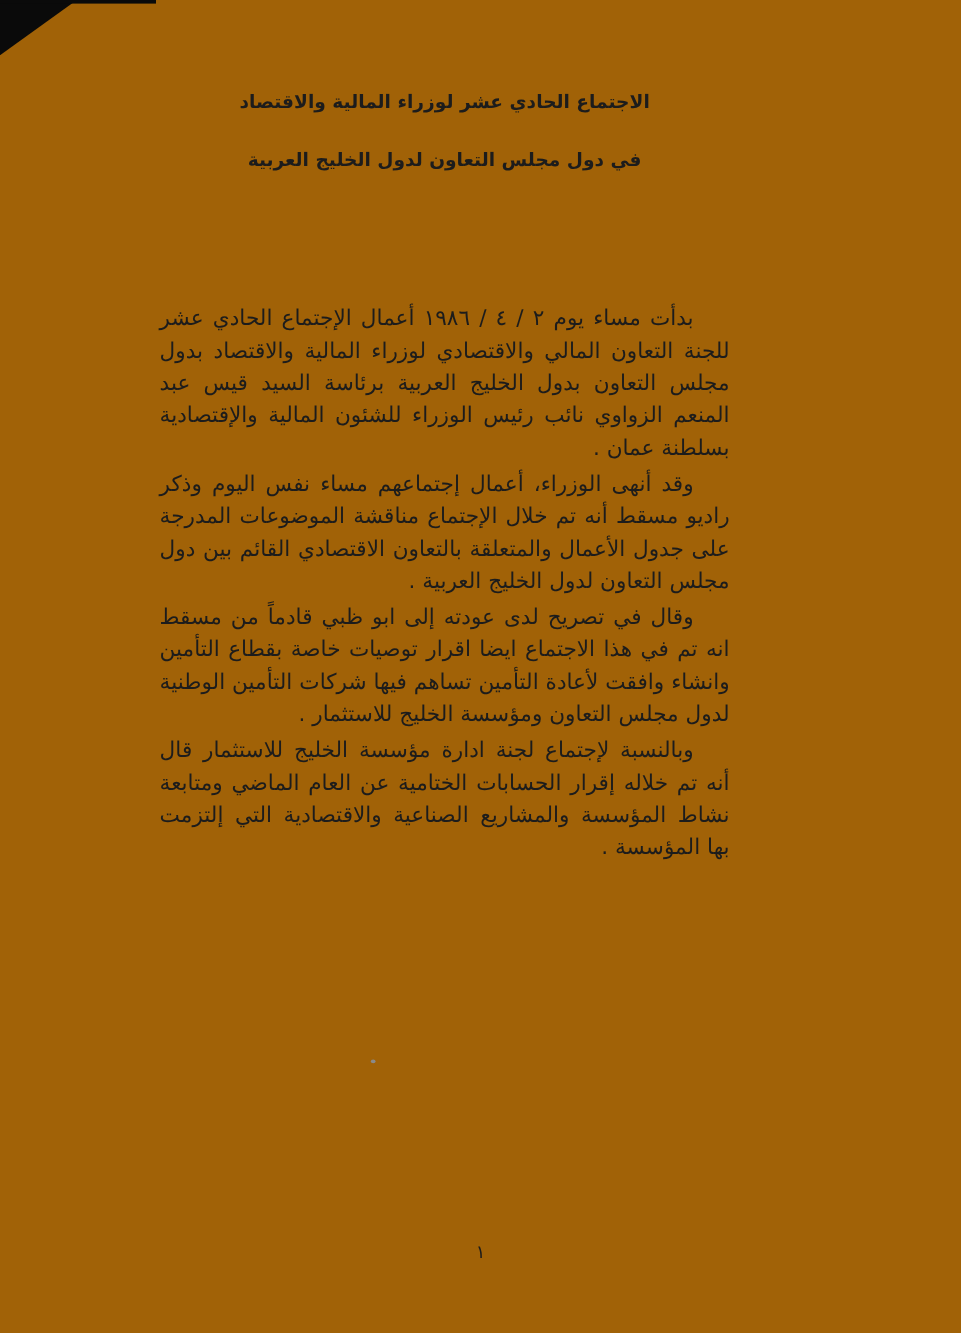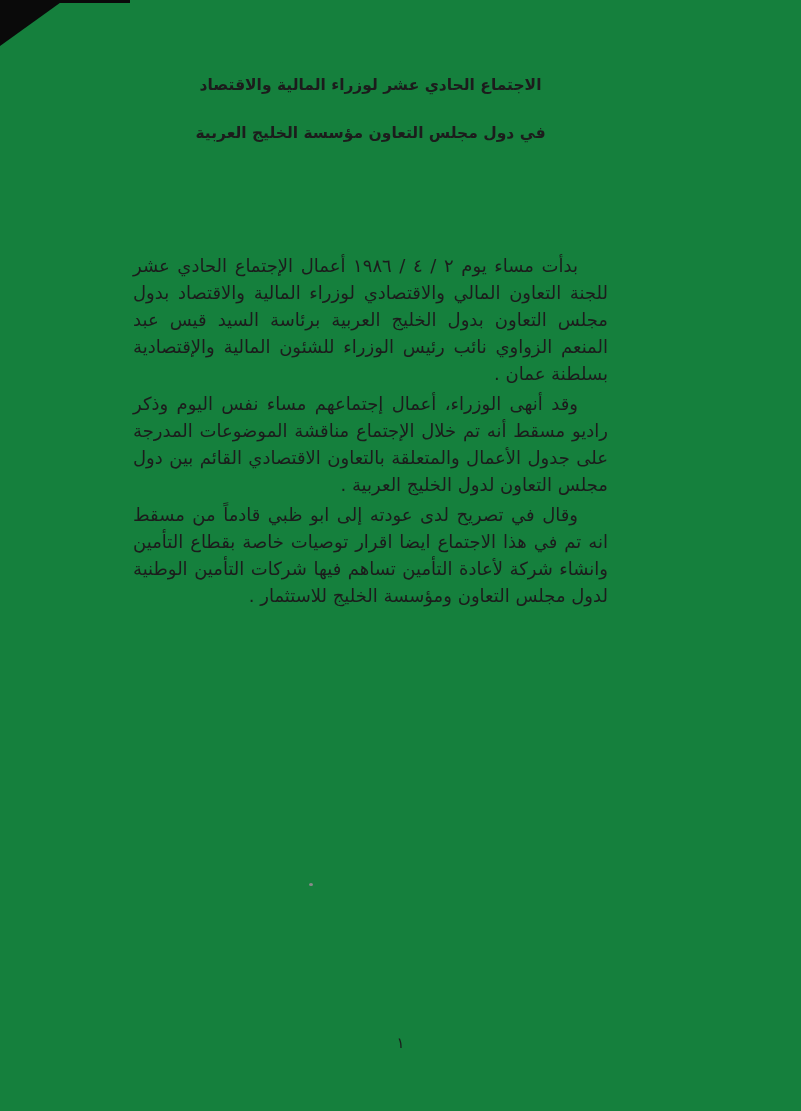--- a/index.html
+++ b/index.html
@@ -11,21 +11,21 @@
     height: 1111px;
     background: #ffffff;
     font-family: "DejaVu Sans", sans-serif;
     color: #1c1c1c;
     position: relative;
     overflow: hidden;
   }
   .scan-page {
     position: absolute;
     inset: 0;
-    background: #15803d;
+    background: #a16207;
   }
   
   .artifact-corner {
     position: absolute;
     top: 0;
     left: 0;
     width: 64px;
     height: 46px;
     background: #0a0a0a;
     clip-path: polygon(0 0, 100% 0, 0 100%);
@@ -91,26 +91,27 @@
 </head>
 <body>
 
 <div class="scan-page">
 
   <div class="artifact-corner"></div>
   <div class="artifact-edge"></div>
 
   <header class="doc-header">
     <div class="h-line">الاجتماع الحادي عشر لوزراء المالية والاقتصاد</div>
-    <div class="h-line">في دول مجلس التعاون مؤسسة الخليج العربية</div>
+    <div class="h-line">في دول مجلس التعاون لدول الخليج العربية</div>
   </header>
 
   <main class="doc-body">
     <p class="para">بدأت مساء يوم ٢ / ٤ / ١٩٨٦ أعمال الإجتماع الحادي عشر للجنة التعاون المالي والاقتصادي لوزراء المالية والاقتصاد بدول مجلس التعاون بدول الخليج العربية برئاسة السيد قيس عبد المنعم الزواوي نائب رئيس الوزراء للشئون المالية والإقتصادية بسلطنة عمان .</p>
     <p class="para">وقد أنهى الوزراء، أعمال إجتماعهم مساء نفس اليوم وذكر راديو مسقط أنه تم خلال الإجتماع مناقشة الموضوعات المدرجة على جدول الأعمال والمتعلقة بالتعاون الاقتصادي القائم بين دول مجلس التعاون لدول الخليج العربية .</p>
-    <p class="para">وقال في تصريح لدى عودته إلى ابو ظبي قادماً من مسقط انه تم في هذا الاجتماع ايضا اقرار توصيات خاصة بقطاع التأمين وانشاء شركة لأعادة التأمين تساهم فيها شركات التأمين الوطنية لدول مجلس التعاون ومؤسسة الخليج للاستثمار .</p>
+    <p class="para">وقال في تصريح لدى عودته إلى ابو ظبي قادماً من مسقط انه تم في هذا الاجتماع ايضا اقرار توصيات خاصة بقطاع التأمين وانشاء وافقت لأعادة التأمين تساهم فيها شركات التأمين الوطنية لدول مجلس التعاون ومؤسسة الخليج للاستثمار .</p>
+    <p class="para">وبالنسبة لإجتماع لجنة ادارة مؤسسة الخليج للاستثمار قال أنه تم خلاله إقرار الحسابات الختامية عن العام الماضي ومتابعة نشاط المؤسسة والمشاريع الصناعية والاقتصادية التي إلتزمت بها المؤسسة .</p>
   </main>
 
   <div class="speck"></div>
 
   <footer class="page-number">١</footer>
 
 </div>
 
 </body></html>

